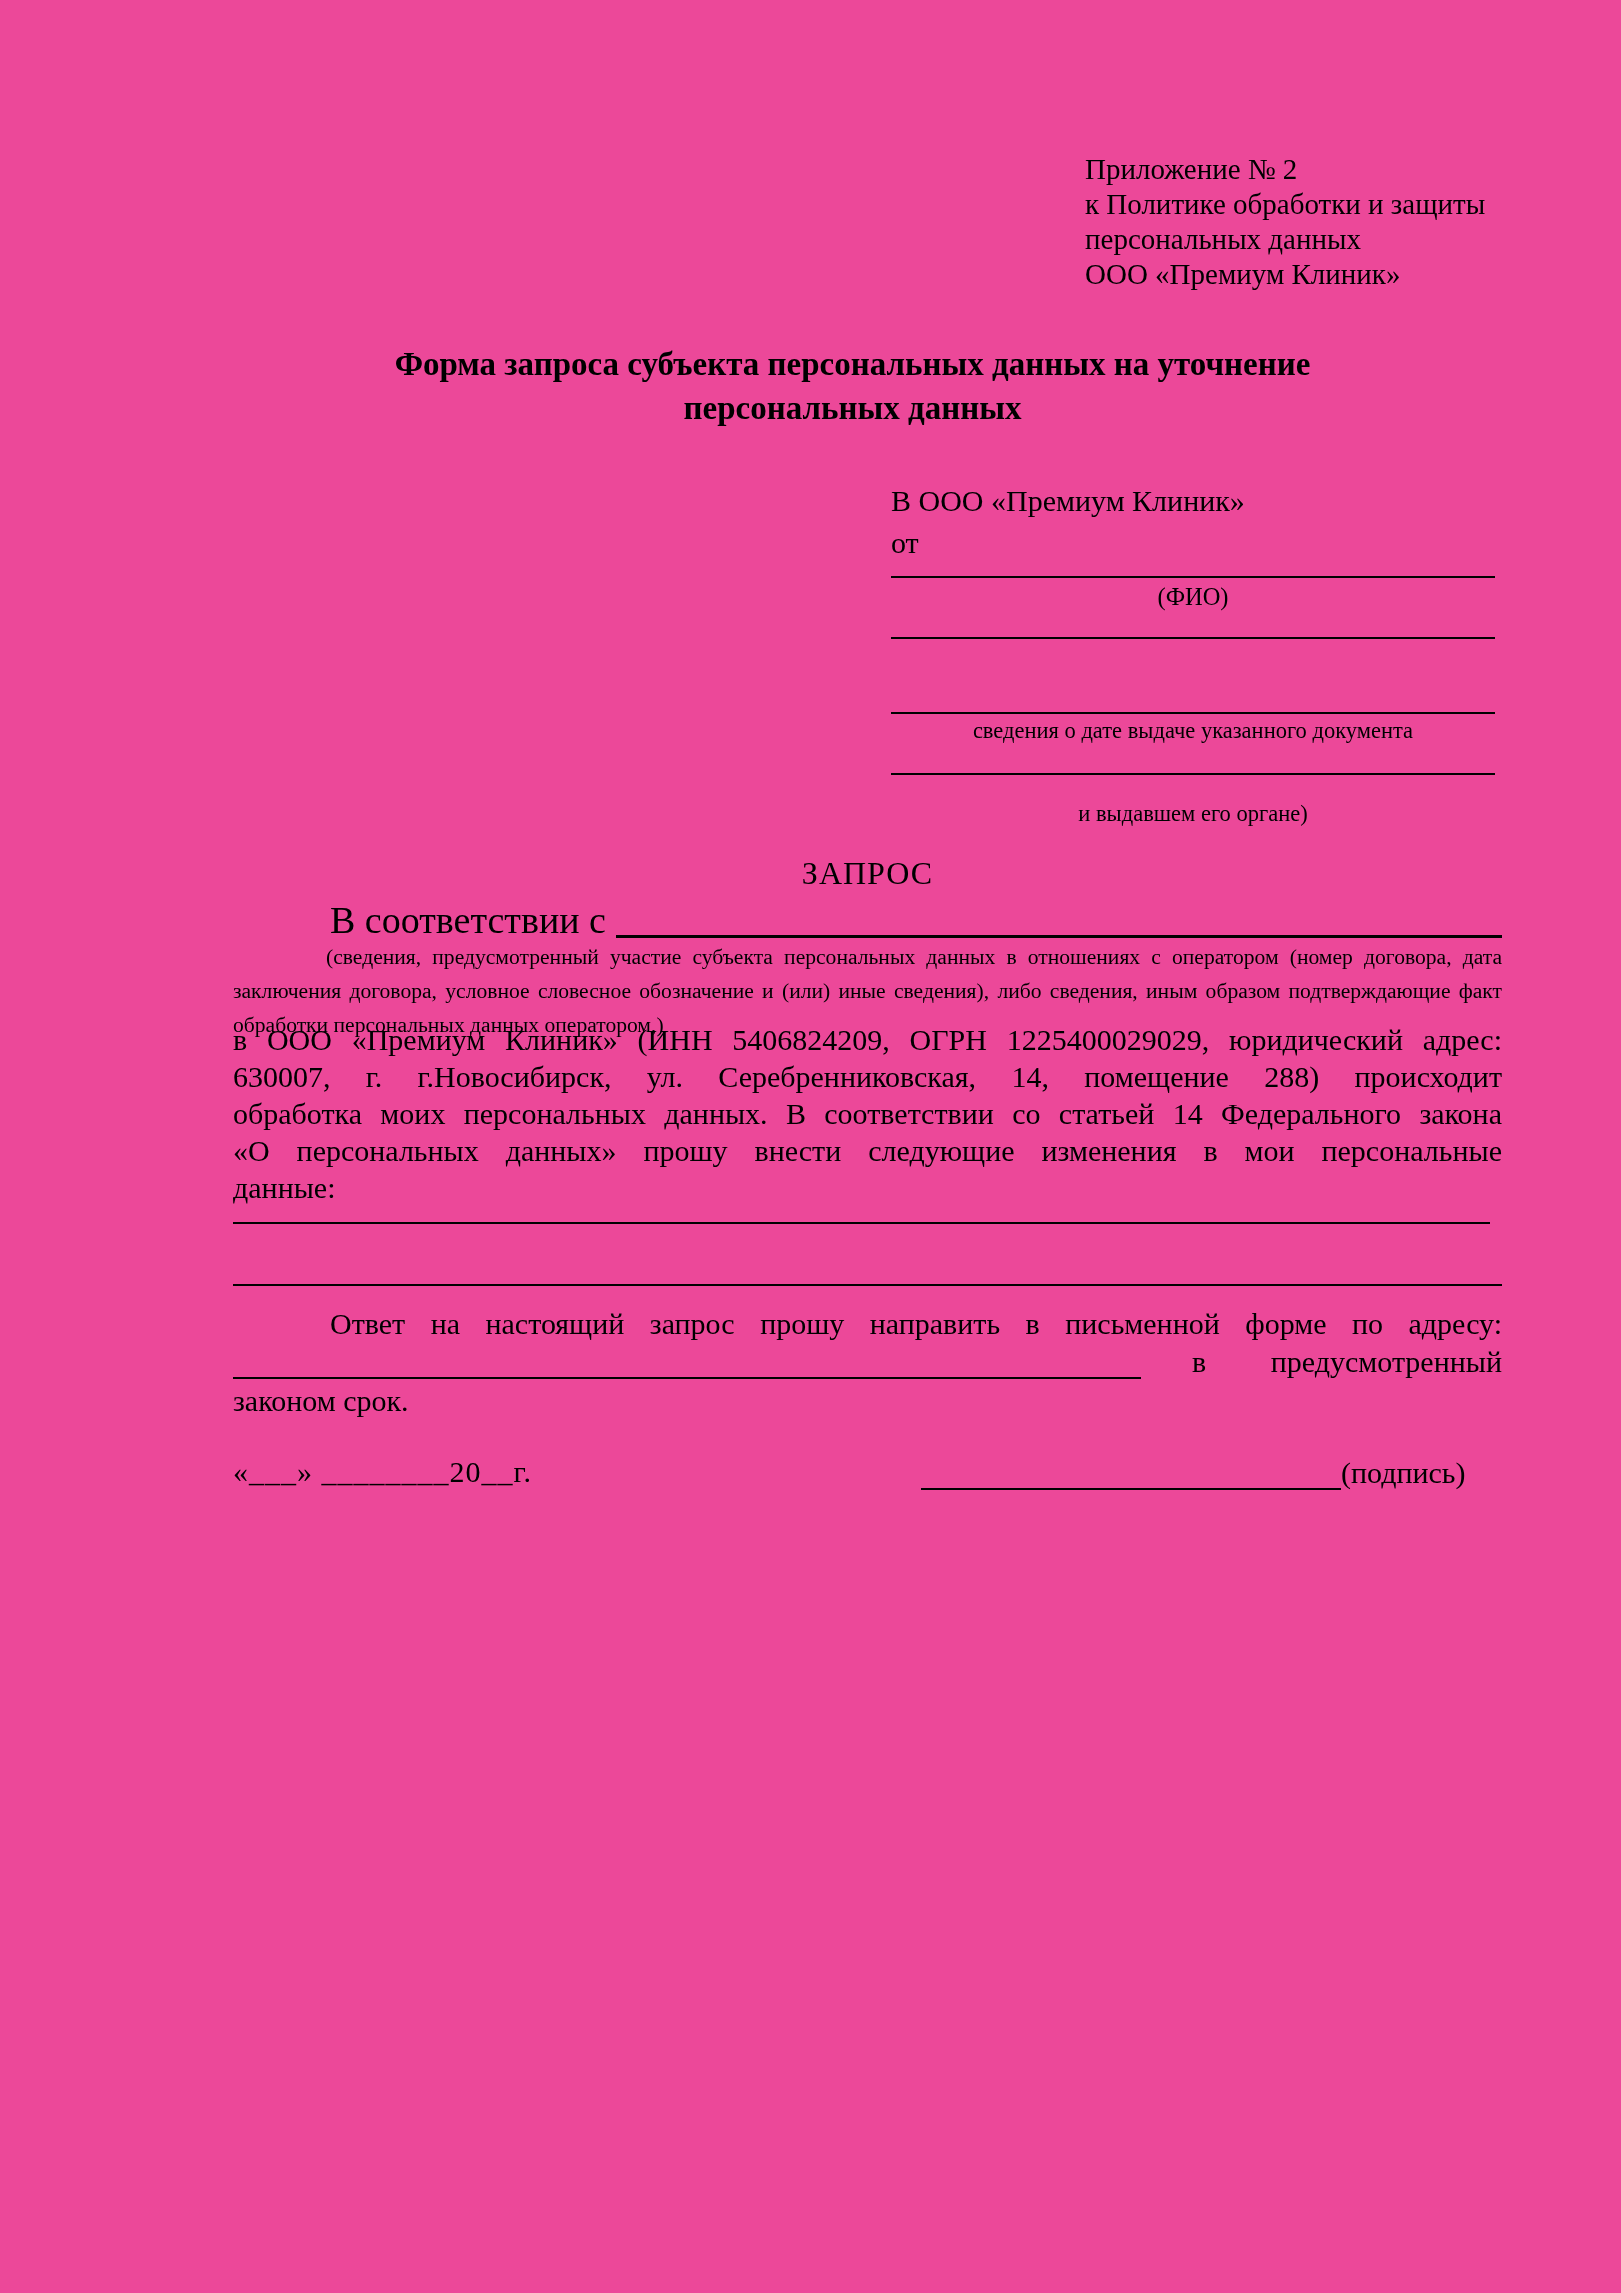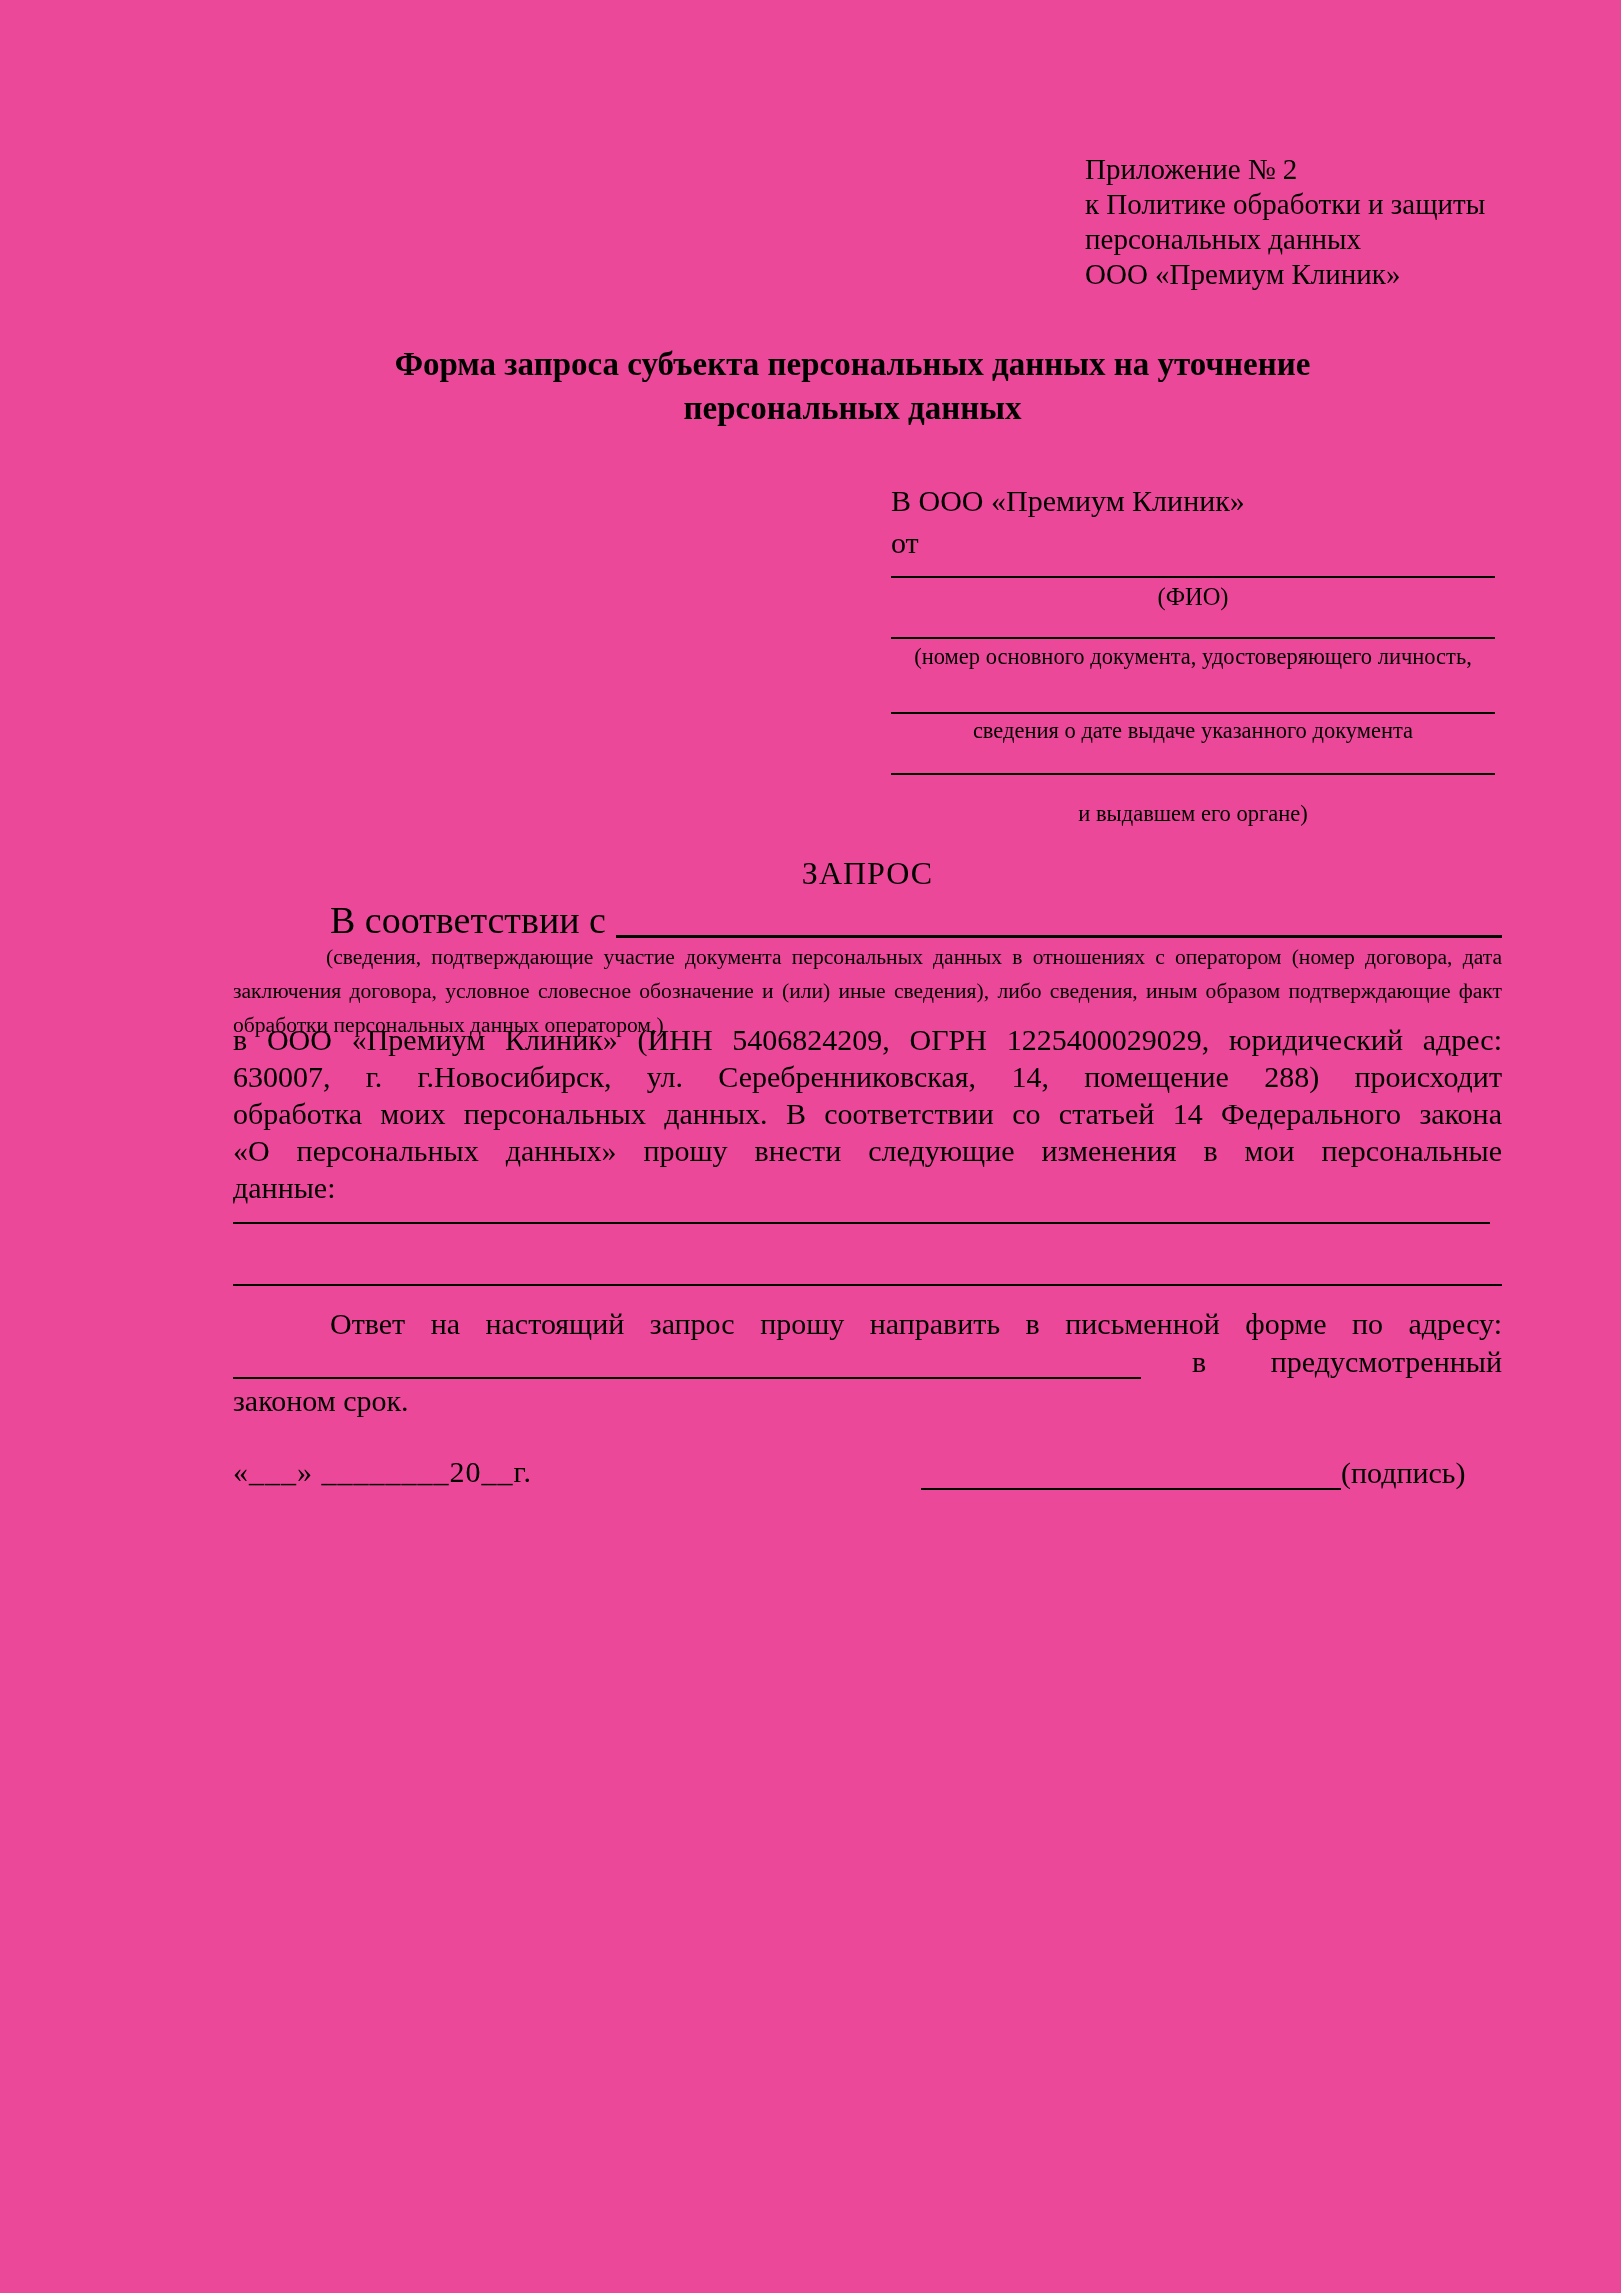--- a/index.html
+++ b/index.html
@@ -78,37 +78,36 @@
     <div>персональных данных</div>
   </div>
 
   <div class="abs addr-to">В ООО «Премиум Клиник»</div>
   <div class="abs addr-from">от</div>
 
   <div class="abs addr-line l-fio"></div>
   <div class="abs addr-cap cap-fio c-fio">(ФИО)</div>
 
   <div class="abs addr-line l-doc1"></div>
-  <div class="abs addr-cap c-doc1">(номер основного документа, удостоверяющего личность,</div>
 
   <div class="abs addr-line l-doc2"></div>
   <div class="abs addr-cap c-doc2">сведения о дате выдаче указанного документа</div>
 
   <div class="abs addr-line l-doc3"></div>
   <div class="abs addr-cap c-doc3">и выдавшем его органе)</div>
 
   <div class="abs zapros">ЗАПРОС</div>
 
   <div class="abs accordance">
     <span class="lead">В соответствии с</span>
     <span class="fill"></span>
   </div>
 
   <div class="abs note">
-    <div class="jl first">(сведения, подтверждающие участие документа персональных данных в отношениях с оператором (номер договора, дата</div>
+    <div class="jl first">(сведения, предусмотренный участие субъекта персональных данных в отношениях с оператором (номер договора, дата</div>
     <div class="jl">заключения договора, условное словесное обозначение и (или) иные сведения), либо сведения, иным образом подтверждающие факт</div>
     <div class="last">обработки персональных данных оператором,)</div>
   </div>
 
   <div class="abs bodytext">
     <div class="jl">в ООО «Премиум Клиник» (ИНН 5406824209, ОГРН 1225400029029, юридический адрес:</div>
     <div class="jl">630007, г. г.Новосибирск, ул. Серебренниковская, 14, помещение 288) происходит</div>
     <div class="jl">обработка моих персональных данных. В соответствии со статьей 14 Федерального закона</div>
     <div class="jl">«О персональных данных» прошу внести следующие изменения в мои персональные</div>
     <div class="last">данные:</div>

